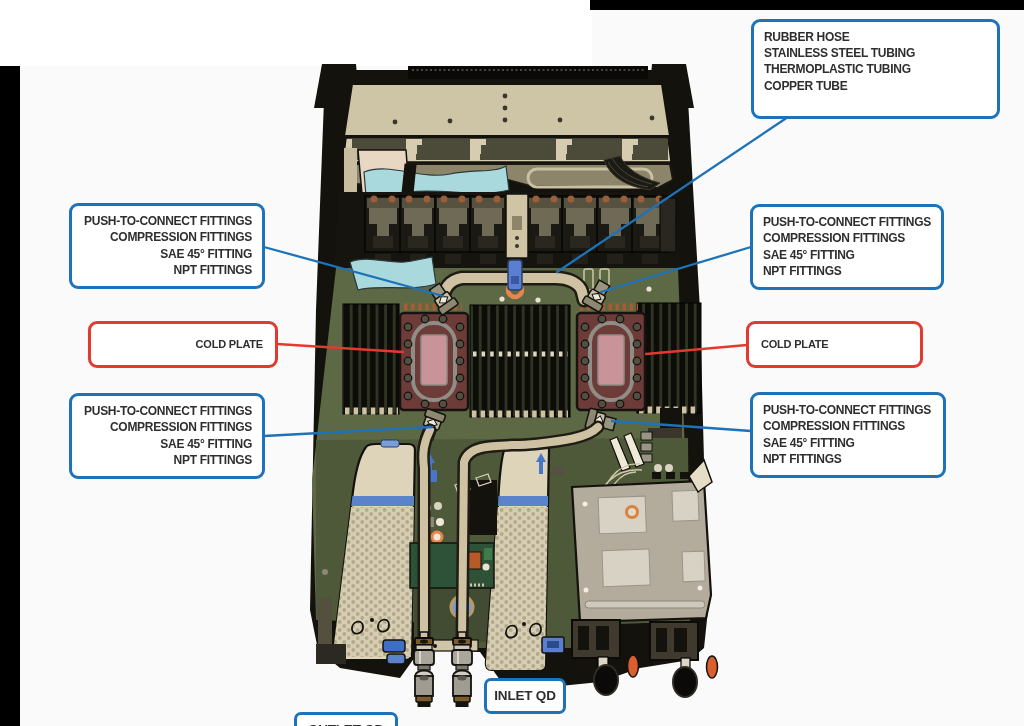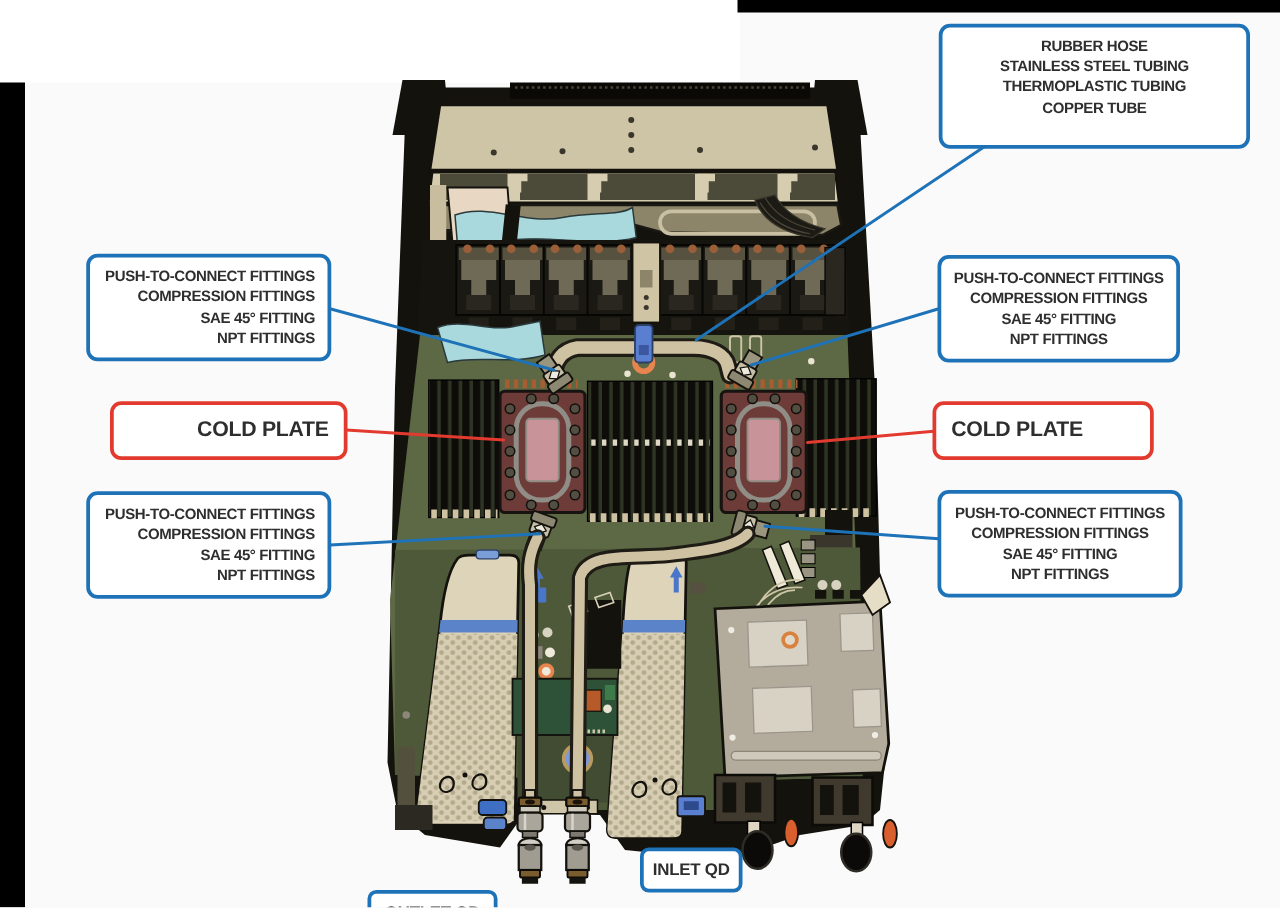--- a/index.html
+++ b/index.html
@@ -4,24 +4,24 @@
 <style>
   html,body{margin:0;padding:0;background:#fafafa;}
   .stage{position:relative;width:1024px;height:726px;background:#fafafa;overflow:hidden;
          font-family:"Liberation Sans",sans-serif;}
   .white-strip{position:absolute;left:0;top:0;width:592px;height:66px;background:#ffffff;}
   .bar-top{position:absolute;left:590px;top:0;width:434px;height:10px;background:#000;}
   .bar-left{position:absolute;left:0;top:66px;width:20px;height:660px;background:#000;}
   svg.art{position:absolute;left:0;top:0;}
   .callout{position:absolute;box-sizing:border-box;background:#fff;border:3px solid #1d72b8;
            border-radius:9px;color:#2e2e2e;font-weight:bold;font-size:12px;line-height:16.4px;
-           letter-spacing:-0.3px;padding:7px 10px;text-align:center;}
+           letter-spacing:-0.3px;padding:7px 10px;}
   .callout.red{border-color:#e23a2e;}
   .align-right{text-align:right;}
-  .cold{display:flex;align-items:center;font-size:17px;letter-spacing:-0.2px;}
+  .cold{display:flex;align-items:center;font-size:11px;letter-spacing:-0.2px;}
   .cold.to-right{justify-content:flex-end;padding-right:12px;}
   .cold.to-left{justify-content:flex-start;padding-left:12px;}
   .qd{display:flex;align-items:center;justify-content:center;font-size:13.5px;
       letter-spacing:-0.2px;border-radius:7px;padding:4px 6px;}
 </style>
 </head>
 <body>
 
 <div class="stage">
   <div class="white-strip"></div>
@@ -381,19 +381,19 @@
     <div>PUSH-TO-CONNECT FITTINGS</div>
     <div>COMPRESSION FITTINGS</div>
     <div>SAE 45° FITTING</div>
     <div>NPT FITTINGS</div>
   </div>
 
   <div class="callout qd" style="left:294px;top:712px;width:104px;height:36px;">
     <div>OUTLET QD</div>
   </div>
 
-  <div class="callout qd" style="left:512px;top:678px;width:82px;height:36px;">
+  <div class="callout qd" style="left:484px;top:678px;width:82px;height:36px;">
     <div>INLET QD</div>
   </div>
 
   <div class="bar-top"></div>
   <div class="bar-left"></div>
 </div>
 
 </body></html>

